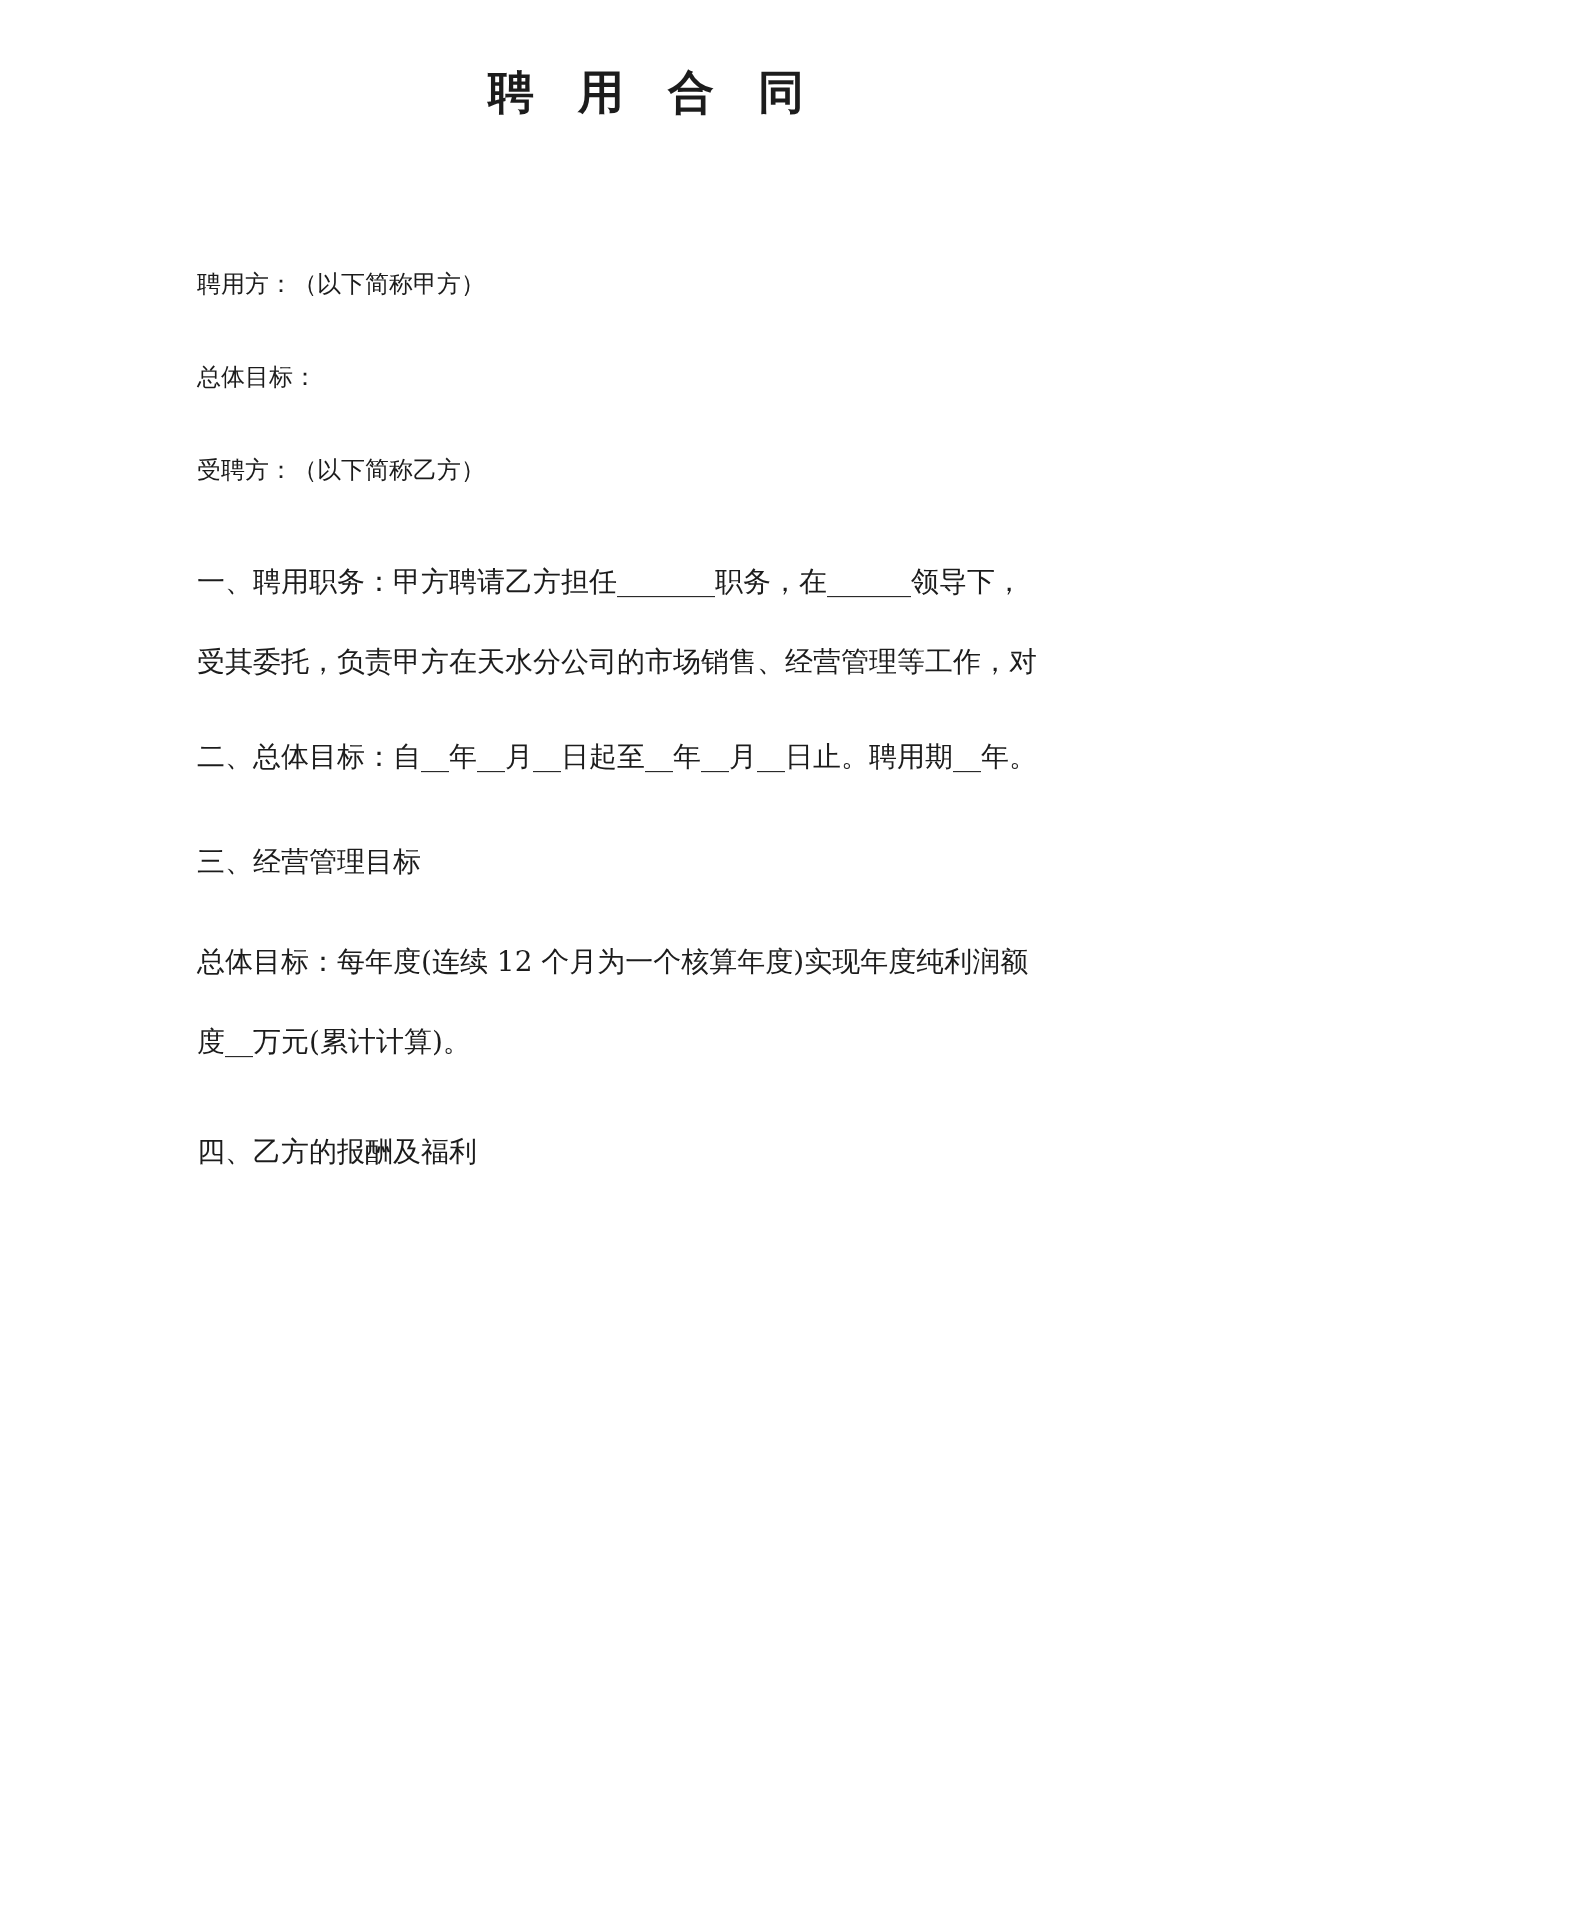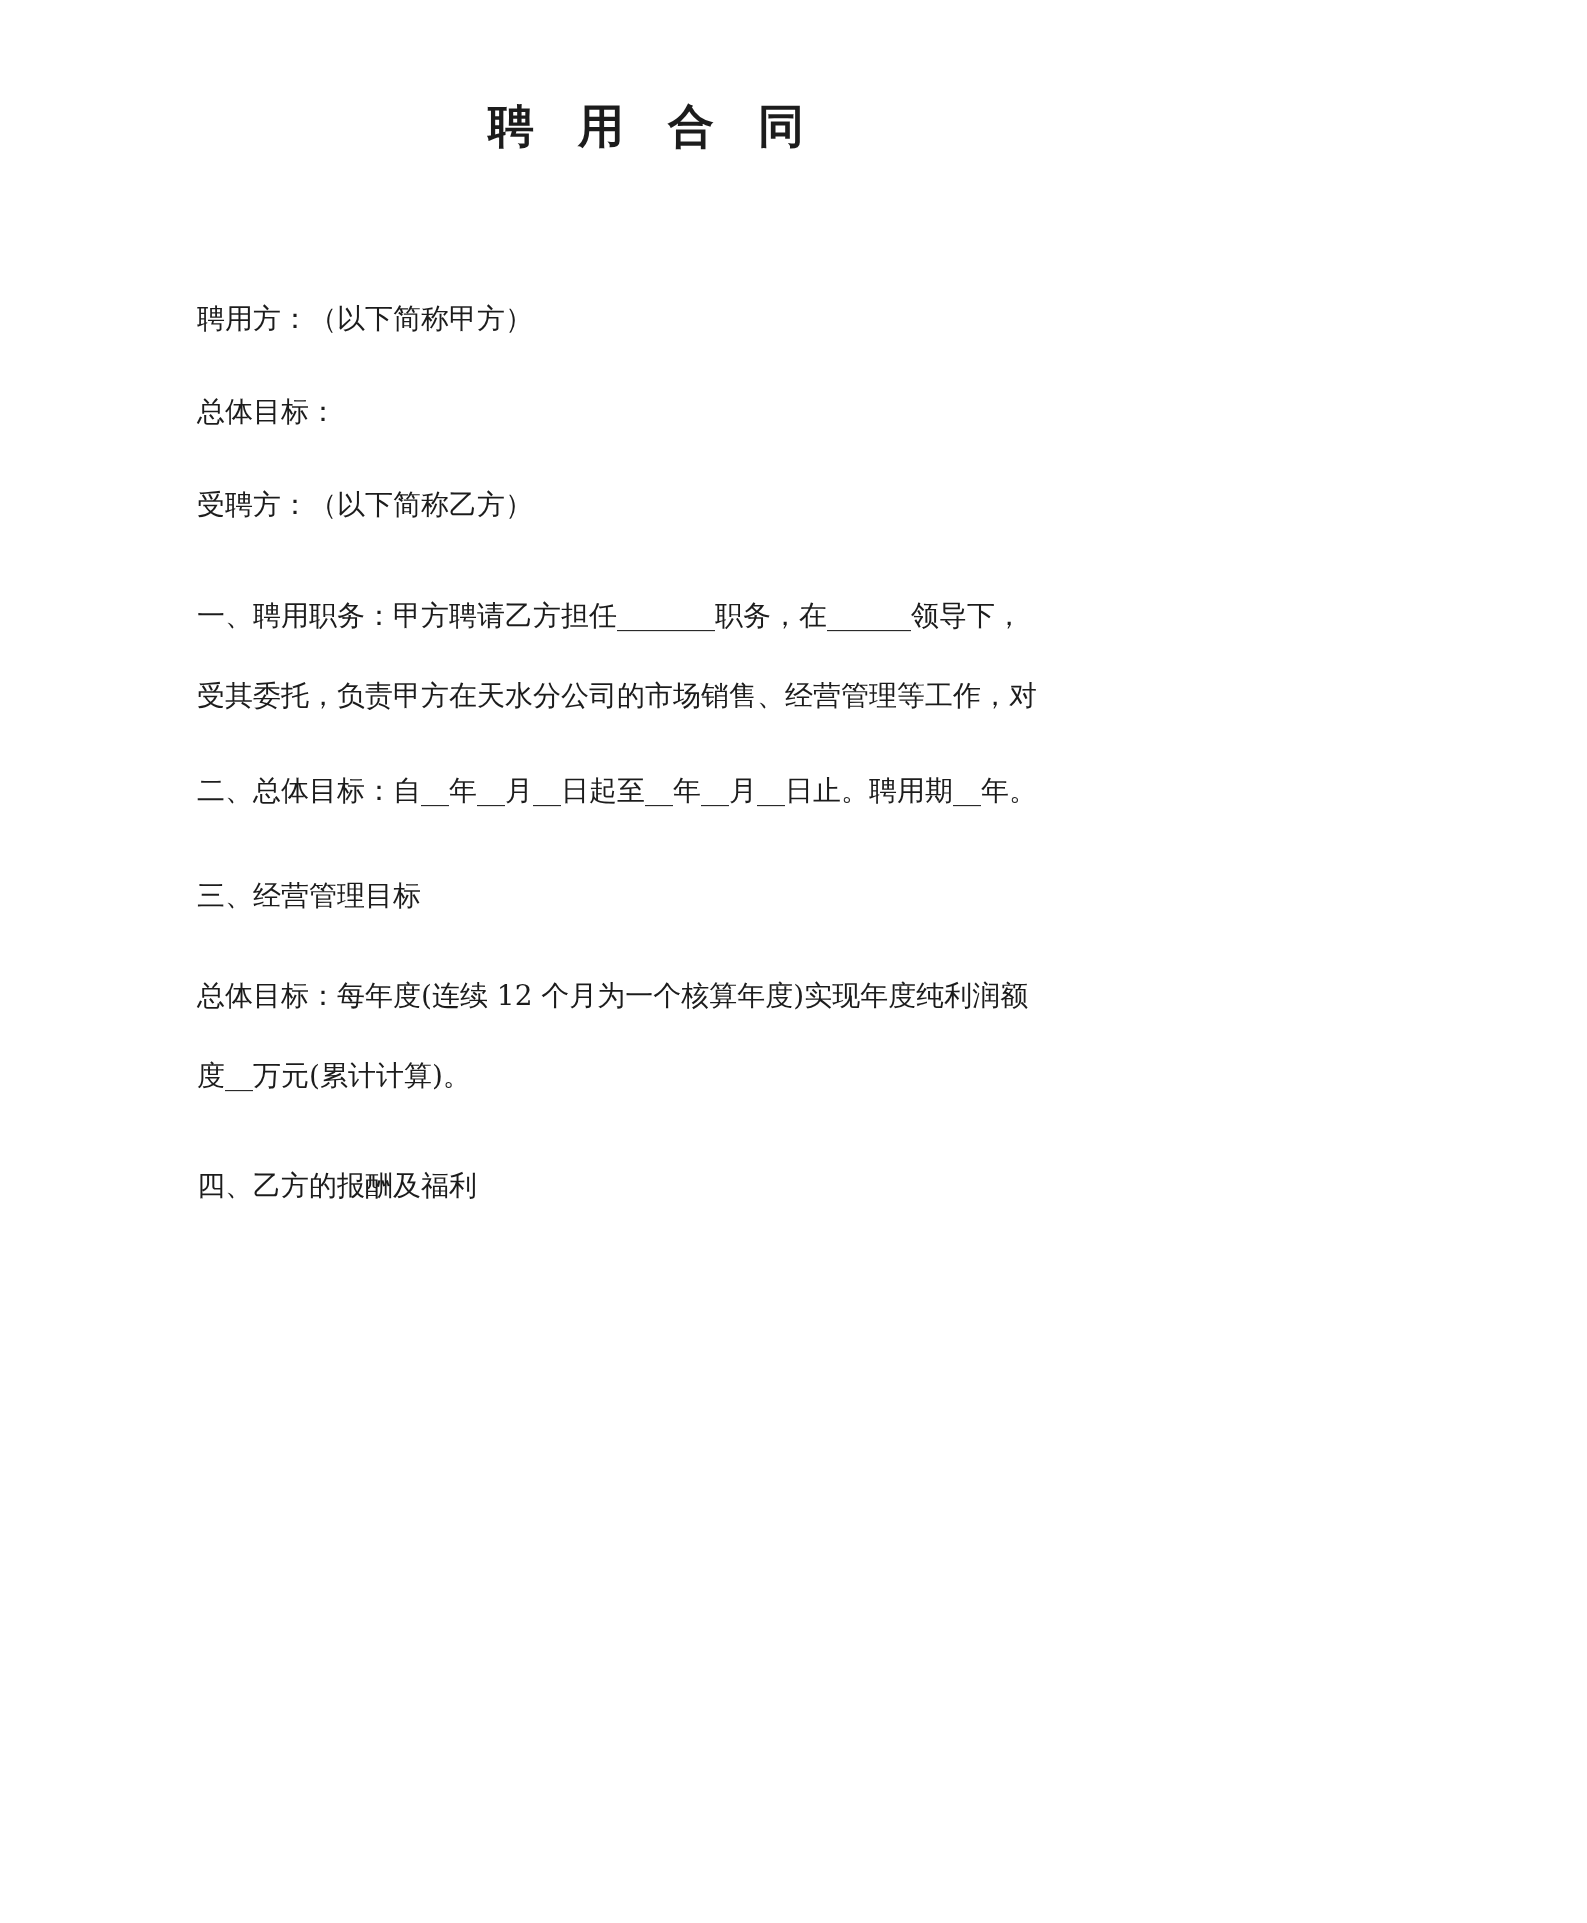--- a/index.html
+++ b/index.html
@@ -11,39 +11,39 @@
     position: relative;
     width: 1587px;
     min-height: 1923px;
     background: #ffffff;
     color: #1c1c1c;
     font-family: "DejaVu Serif", "Liberation Serif", serif;
     overflow: hidden;
   }
   .content {
     box-sizing: content-box;
-    padding-top: 96px;
+    padding-top: 62px;
     padding-left: 197px;
     width: 912px;
   }
   .doc-title {
     margin: 0;
     font-size: 46px;
     line-height: 60px;
     font-weight: bold;
     text-align: center;
     letter-spacing: 14px;
     white-space: nowrap;
   }
   .party-block {
     margin-top: 116px;
   }
   .party-block p {
     margin: 0;
-    font-size: 28px;
+    font-size: 24px;
     line-height: 93px;
   }
   .para {
     margin: 0;
     font-size: 28px;
     line-height: 80px;
     text-align: justify;
   }
   .pre {
     white-space: pre-line;

